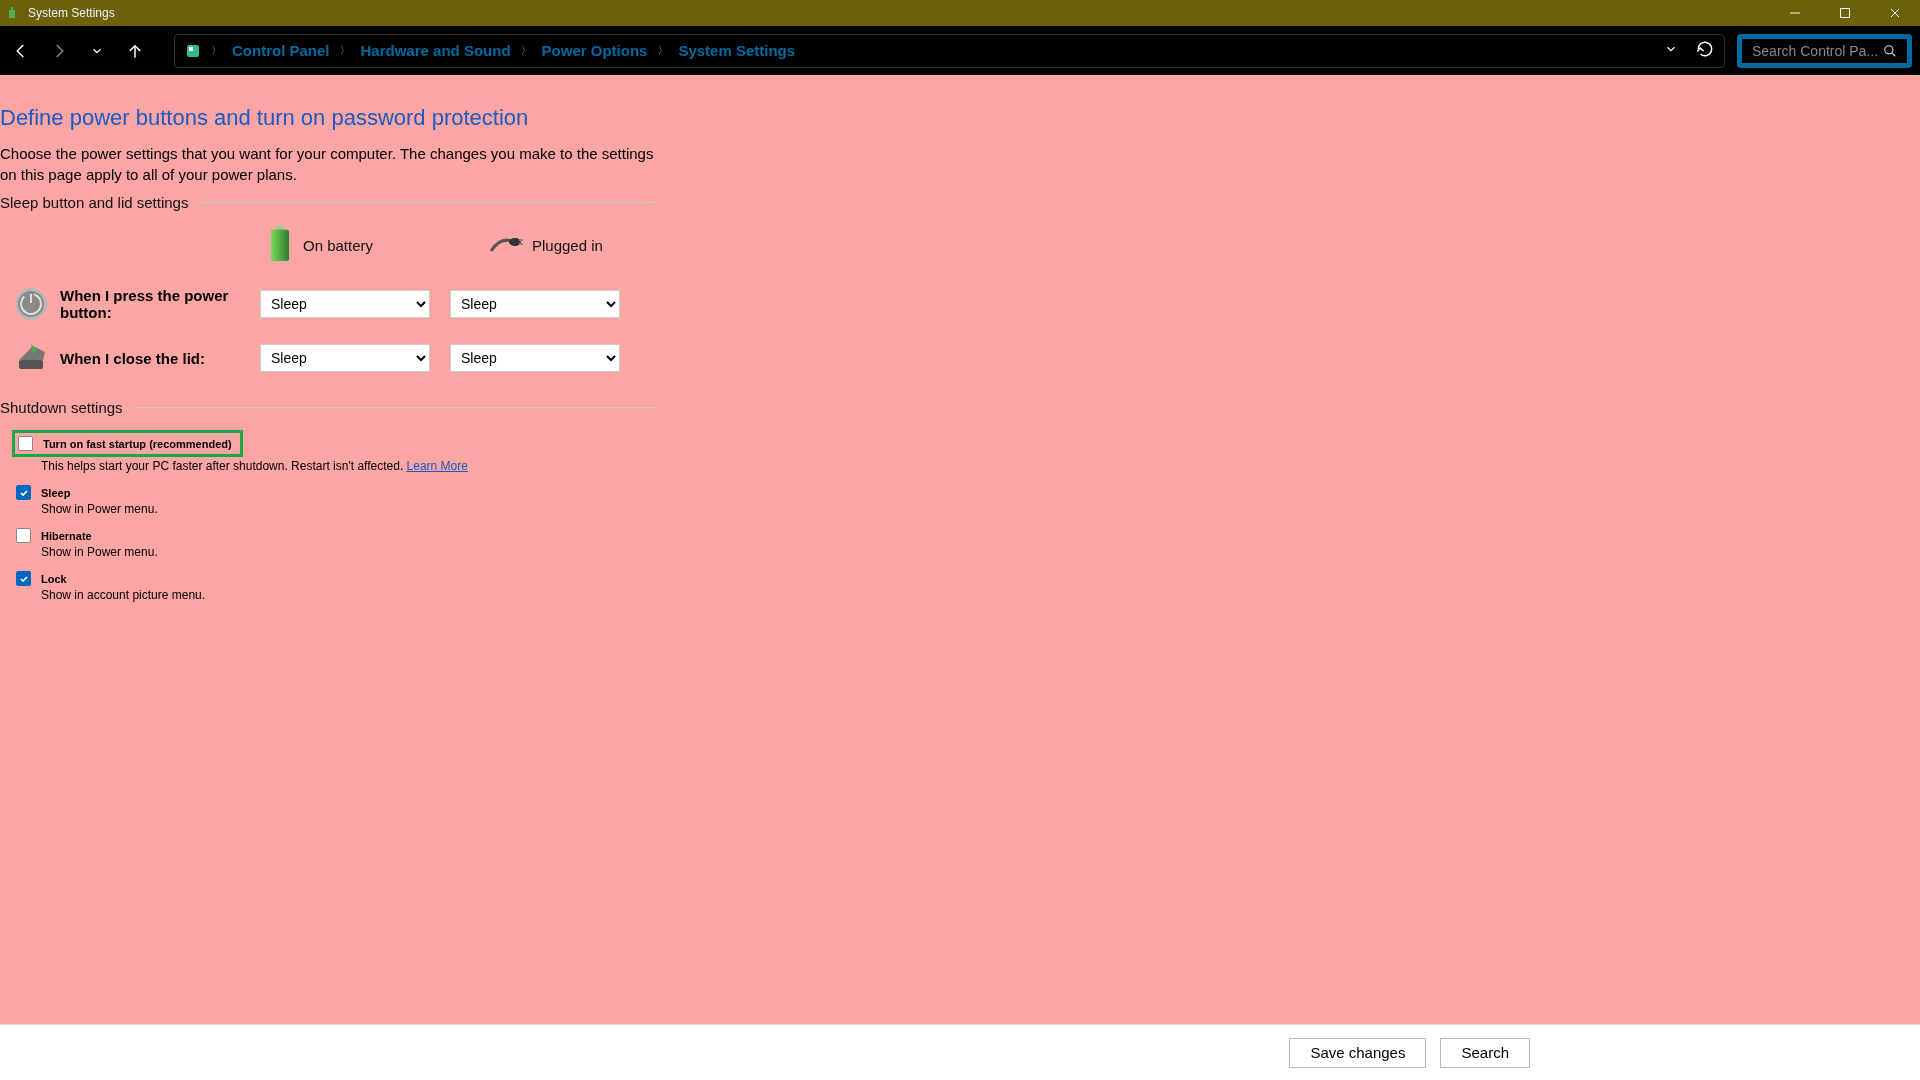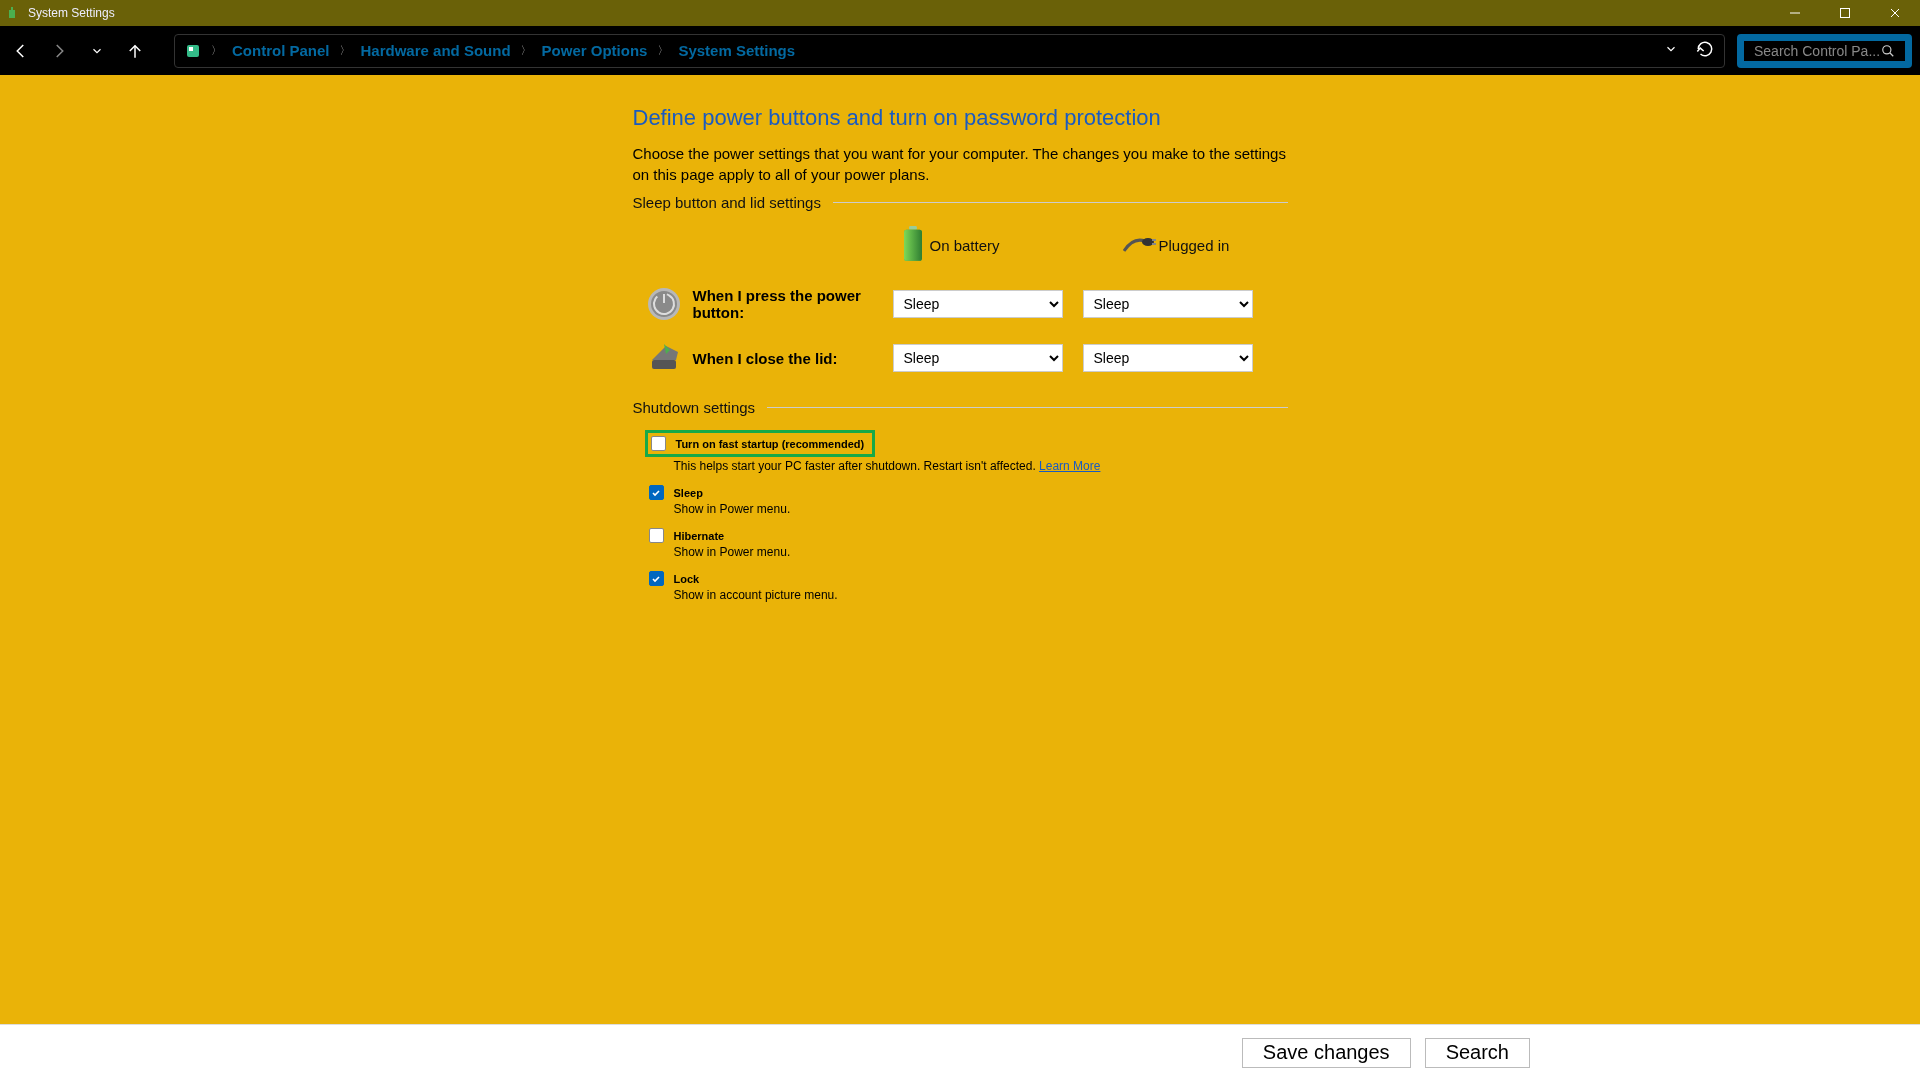--- a/index.html
+++ b/index.html
@@ -13,36 +13,36 @@
   .title-bar .win-btn { width: 50px; height: 26px; display: flex; align-items: center; justify-content: center; color: #fff; cursor: default; }
 
   
   .nav-bar { height: 49px; background: #000; display: flex; align-items: center; padding: 0 8px; gap: 12px; }
   .nav-btn { width: 26px; height: 26px; display:flex; align-items:center; justify-content:center; color:#fff; border-radius:3px; }
   .addr { flex: 1 1 auto; height: 34px; background: #000; border: 1px solid #333; border-radius: 4px; display: flex; align-items:center; padding: 0 10px; color:#fff; font-size: 15px; gap: 10px; margin-left:14px; position:relative; }
   .addr .cp-icon { width:16px; height:16px; display:flex; }
   .addr .crumb { color:#0369a1;font-weight:bold; }
   .addr .chev { color:#999; font-size: 11px; }
   .addr .right-controls { margin-left:auto; display:flex; align-items:center; gap:18px; color:#fff; }
-  .search-box { width: 175px; height: 34px; background:#000; border: 7px solid #0369a1; border-radius:4px; display:flex; align-items:center; padding:0 10px; color:#888; font-size:14px; }
+  .search-box { width: 175px; height: 34px; background:#000; border: 5px solid #0369a1; border-radius:4px; display:flex; align-items:center; padding:0 10px; color:#888; font-size:14px; }
   .search-box .ph { flex:1; color:#888; }
   .search-box svg { color:#ccc; }
 
   
-  .content-wrap { position:absolute; top:75px; bottom:56px; left:0; right:0; background:#eab308; display:flex; justify-content:center; }
+  .content-wrap { position:absolute; top:75px; bottom:56px; left:0; right:0; background:#fca5a5; display:flex; }
   .content { width: 655px; margin-top: 30px; }
   .page-title { color:#1a5bc1; font-size: 22px; font-weight: 400; margin-bottom: 12px; }
   .page-desc { font-size: 15px; color:#000; line-height:1.4; margin-bottom: 9px; }
 
   .section-header { display:flex; align-items:center; font-size:15px; color:#111; margin-bottom: 14px; }
   .section-header .line { flex:1; height:1px; background:#ccc; margin-left:12px; }
 
   
   .col-headers { display:flex; align-items:center; margin-left: 265px; gap: 60px; margin-bottom: 20px; height:40px; }
-  .col-h { display:flex; align-items:center; gap:2px; font-size:15px; color:#111; width: 180px; }
+  .col-h { display:flex; align-items:center; gap:8px; font-size:15px; color:#111; width: 180px; }
   .row { display:flex; align-items:center; margin-bottom: 16px; }
   .row .ricon { width:38px; height:38px; display:flex; align-items:center; justify-content:center; margin-left:12px; }
   .row .rlabel { font-size:15px; width:200px; margin-left:10px;font-weight:bold; }
   .row .selects { display:flex; gap:20px; }
   select.dd { width: 170px; height: 28px; border:1px solid #ccc; font-size:14px; padding: 2px 6px; background:#fff; font-family: inherit; }
 
   
   .ss-list { margin-left: 16px; }
   .ss-item { margin-bottom: 12px; }
   .ss-row1 { display:flex; align-items:center; font-size:11px; }
@@ -51,21 +51,21 @@
   .ss-row1 .cb.checked svg { display:block; }
   .ss-row1 .cb svg { display:none; }
   .ss-row1 .lbl { font-weight:600; }
   .ss-desc { font-size:12px; color:#000; margin-left: 25px; margin-top: 2px; }
   .ss-desc a { color:#1a5bc1; text-decoration: underline; }
 
   .highlight-box { display:inline-flex; align-items:center; border:3px solid #17a948; padding: 3px 8px 3px 3px; margin-left:-4px; }
 
   
   .footer { position:absolute; bottom:0; left:0; right:0; height:56px; border-top:1px solid #ddd; display:flex; align-items:center; justify-content:flex-end; padding-right: 390px; gap:14px; background:#fff; }
-  .footer button { height:30px; padding: 0 20px; font-size:20px; border:1px solid #bbb; background:#fff; font-family:inherit; }
+  .footer button { height:30px; padding: 0 20px; font-size:15px; border:1px solid #bbb; background:#fff; font-family:inherit; }
 </style>
 </head>
 <body>
 
 <div class="title-bar">
   <span class="app-icon">
     <svg width="14" height="14" viewBox="0 0 14 14">
         <rect x="3" y="4" width="6" height="8" fill="#4caf50"></rect>
         <rect x="5" y="1" width="2" height="4" fill="#4caf50"></rect>
       </svg>

